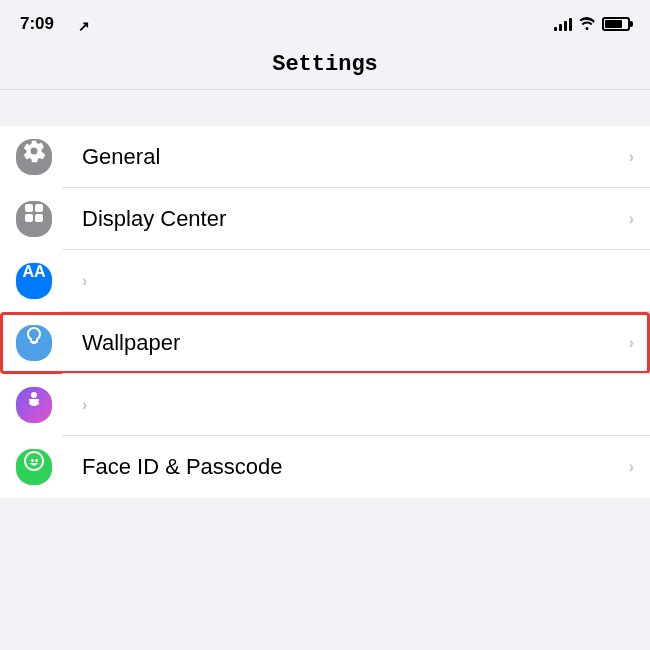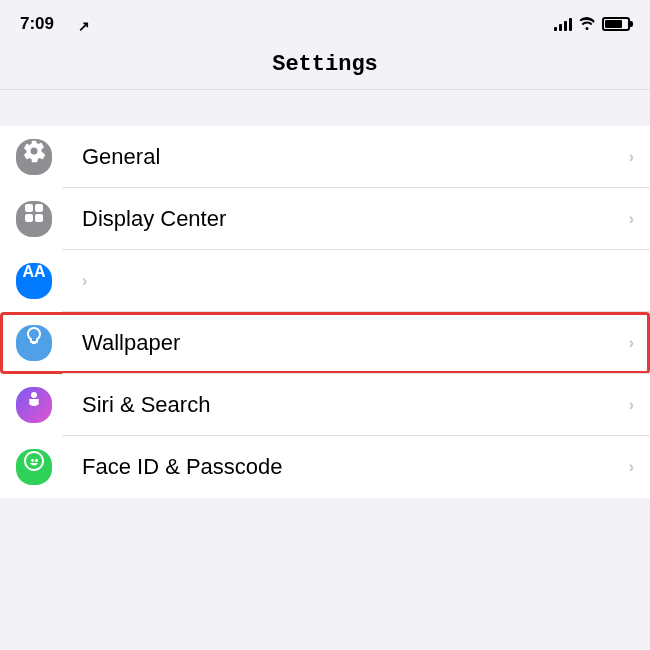--- a/index.html
+++ b/index.html
@@ -272,21 +272,20 @@
 
   <div class="settings-item">
     <div class="item-icon" style="background: linear-gradient(135deg, #7f5af0, #e053d0);">
       <svg class="icon-svg" viewBox="0 0 24 24">
         <circle cx="12" cy="8" r="3"></circle>
         <path d="M8 14c0-1.1.9-2 2-2h4c1.1 0 2 .9 2 2v1H8v-1z"></path>
         <ellipse cx="12" cy="16" rx="5" ry="3"></ellipse>
         <path d="M7 12c0 2.76 2.24 5 5 5s5-2.24 5-5"></path>
       </svg>
     </div>
-    <span class="item-label">Siri &amp; Search</span>
     <span class="chevron">›</span>
   </div>
 
   <div class="settings-item">
     <div class="item-icon icon-faceid">
       <svg class="icon-svg" viewBox="0 0 24 24">
         <path d="M9 11.5c0-.83.67-1.5 1.5-1.5s1.5.67 1.5 1.5-.67 1.5-1.5 1.5-1.5-.67-1.5-1.5zm4 0c0-.83.67-1.5 1.5-1.5s1.5.67 1.5 1.5-.67 1.5-1.5 1.5-1.5-.67-1.5-1.5zM12 2C6.48 2 2 6.48 2 12s4.48 10 10 10 10-4.48 10-10S17.52 2 12 2zm0 18c-4.41 0-8-3.59-8-8s3.59-8 8-8 8 3.59 8 8-3.59 8-8 8zm-4-6c.78 1.5 2.26 2.5 4 2.5s3.22-1 4-2.5H8z"></path>
       </svg>
     </div>
     <span class="item-label">Face ID &amp; Passcode</span>

